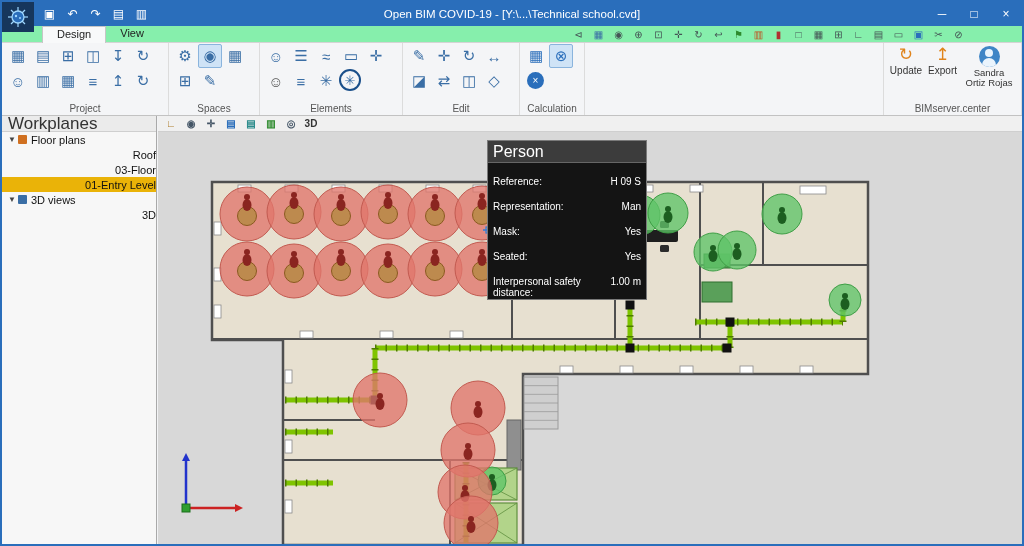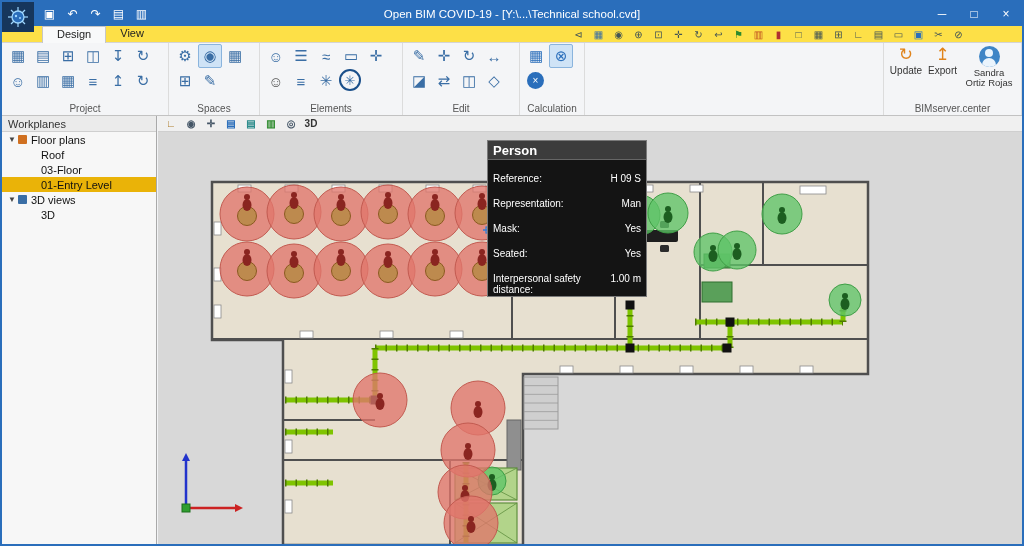--- a/index.html
+++ b/index.html
@@ -12,21 +12,21 @@
   .appicon { position:absolute; top:0; left:0; width:32px; height:30px; background:#16365c;
              display:flex; align-items:center; justify-content:center; z-index:6; }
   .qa { position:absolute; left:38px; top:0; height:24px; display:flex; align-items:center; gap:4px; z-index:5;}
   .qi { color:#fff; font-size:12px; width:19px; height:20px; display:flex; align-items:center; justify-content:center; cursor:default;}
   .title { position:absolute; left:0; right:0; top:0; height:24px; line-height:24px; text-align:center;
            color:#fff; font-size:11.5px; pointer-events:none; }
   .winbtns { position:absolute; right:0; top:0; height:24px; display:flex; z-index:5;}
   .wb { width:32px; height:24px; color:#fff; font-size:12px; display:flex; align-items:center; justify-content:center; }
 
   
-  .tabrow { position:absolute; top:24px; left:0; right:0; height:17px; background:#fde047; border-bottom:1px solid #d4d4d4;}
+  .tabrow { position:absolute; top:24px; left:0; right:0; height:17px; background:#86efac; border-bottom:1px solid #d4d4d4;}
   .tabs { position:absolute; left:40px; top:0; height:17px; display:flex; }
   .tab { padding:1px 14px; font-size:11px; color:#222; height:17px; }
   .tab.active { background:#f8f9fa; border:1px solid #c6c6c6; border-bottom:none; }
   .mini { position:absolute; right:54px; top:1px; height:16px; display:flex; gap:1px; }
   .mi { width:19px; height:15px; font-size:10px; color:#455; display:flex; align-items:center; justify-content:center; }
 
   
   .ribbon { position:absolute; top:41px; left:0; right:0; height:73px; background:#f4f5f7;
             border-bottom:1px solid #c2c2c2; display:flex; }
   .rgroup { display:flex; flex-direction:column; border-right:1px solid #dcdcdc; padding:1px 4px 0 4px; }
@@ -42,39 +42,39 @@
   .bimicons { flex:1; display:flex; gap:6px; align-items:flex-start; padding-top:2px;}
   .bimbtn { display:flex; flex-direction:column; align-items:center; gap:1px; font-size:10px; color:#333; }
   .bimicon { font-size:17px; color:#e0841c; line-height:18px;}
   .avatar { width:21px; height:21px; border-radius:50%; background:#3f85c6; position:relative; overflow:hidden; }
   .avatar::before { content:""; position:absolute; left:6.5px; top:3px; width:8px; height:8px; border-radius:50%; background:#eaf4fd; }
   .avatar::after { content:""; position:absolute; left:3.5px; top:12px; width:14px; height:9px; border-radius:7px 7px 0 0; background:#eaf4fd; }
   .uname { width:52px; text-align:center; line-height:1.05; font-size:9.5px; color:#333;}
 
   
   .sidebar { position:absolute; top:114px; left:0; width:155px; bottom:0; background:#f7f7f7; border-right:1px solid #a9a9a9; }
-  .sbheader { height:16px; line-height:16px; padding-left:6px; font-size:11px; color:#333;
+  .sbheader { height:16px; line-height:16px; padding-left:6px; font-size:17px; color:#333;
               background:#ebebeb; border-bottom:1px solid #cfcfcf; }
   .trow { height:15px; display:flex; align-items:center; font-size:11px; color:#111; padding-left:6px; }
-  .trow.item { padding-left:39px; }
+  .trow.item { padding-left:39px;justify-content:flex-end; }
   .trow.sel { background:#eab308; }
   .arrow { font-size:8px; width:10px; color:#444; }
   .nicon { width:9px; height:9px; margin-right:4px; border-radius:1px; }
 
   
   .canvas { position:absolute; top:114px; left:156px; right:0; bottom:0; }
   .ctoolbar { height:16px; background:#f0f0f0; border-bottom:1px solid #cfcfcf; display:flex; align-items:center; gap:2px; padding-left:4px;}
   .ci { min-width:18px; height:14px; font-size:10px; color:#456; display:flex; align-items:center; justify-content:center; font-weight:bold;}
   .draw { position:absolute; top:16px; left:0; right:0; bottom:0; background:#d8d8d8; }
   .draw svg { width:100%; height:100%; display:block; }
 
   
   .tooltip { position:absolute; left:329px; top:8px; width:160px; background:#141414; color:#fff;
              border:1px solid #7a7a7a; font-size:10px; z-index:9; }
-  .tt-title { font-weight:bold; padding:2px 5px 1px 5px; background:#3c3c3c; font-size:13px; border-bottom:1px solid #666;}
+  .tt-title { font-weight:normal; padding:2px 5px 1px 5px; background:#3c3c3c; font-size:16px; border-bottom:1px solid #666;}
   .ttrow { display:flex; justify-content:space-between; padding:1px 5px;margin-top:12px; }
   .ttv { margin-left:8px; white-space:nowrap; }
 </style>
 </head>
 <body>
 
 <div class="window">
 
   <div class="titlebar">
     <div class="qa" id="quick-access">

